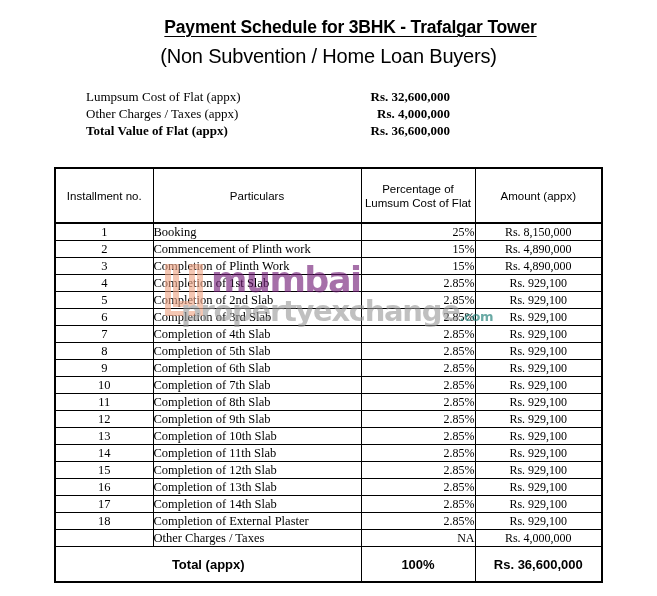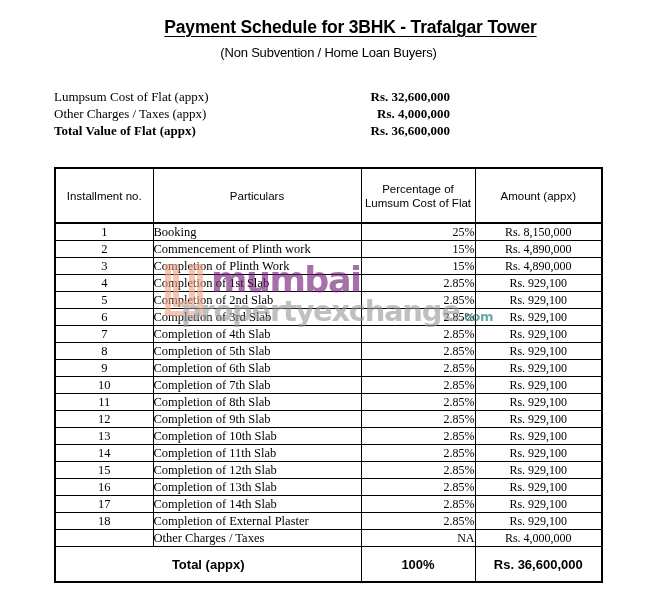--- a/index.html
+++ b/index.html
@@ -31,41 +31,42 @@
     font-weight: bold;
     letter-spacing: -0.2px;
     text-decoration: underline;
     text-underline-offset: 3px;
     margin-top: 17px;
     padding-left: 44px;
   }
   #doc-subtitle {
     text-align: center;
     font-family: "Liberation Sans", sans-serif;
-    font-size: 13px;
+    font-size: 20px;
     font-weight: normal;
     letter-spacing: -0.2px;
     margin-top: 7px;
   }
 
   
   #summary-block {
     position: absolute;
     left: 54px;
     top: 88px;
     width: 400px;
     font-family: "Liberation Serif", serif;
     font-size: 13px;
   }
   .summary-row {
     display: flex;
     justify-content: space-between;
     align-items: center;
     height: 17px;
     line-height: 17px;
+    margin-left: 32px;
   }
   .summary-row .s-label { text-align: left; white-space: nowrap; }
   .summary-row .s-value { text-align: right; white-space: nowrap; padding-right: 4px; font-weight: bold;}
   .summary-row.bold .s-label,
   .summary-row.bold .s-value { font-weight: bold; }
 
   
   #schedule-table {
     position: absolute;
     left: 54px;

